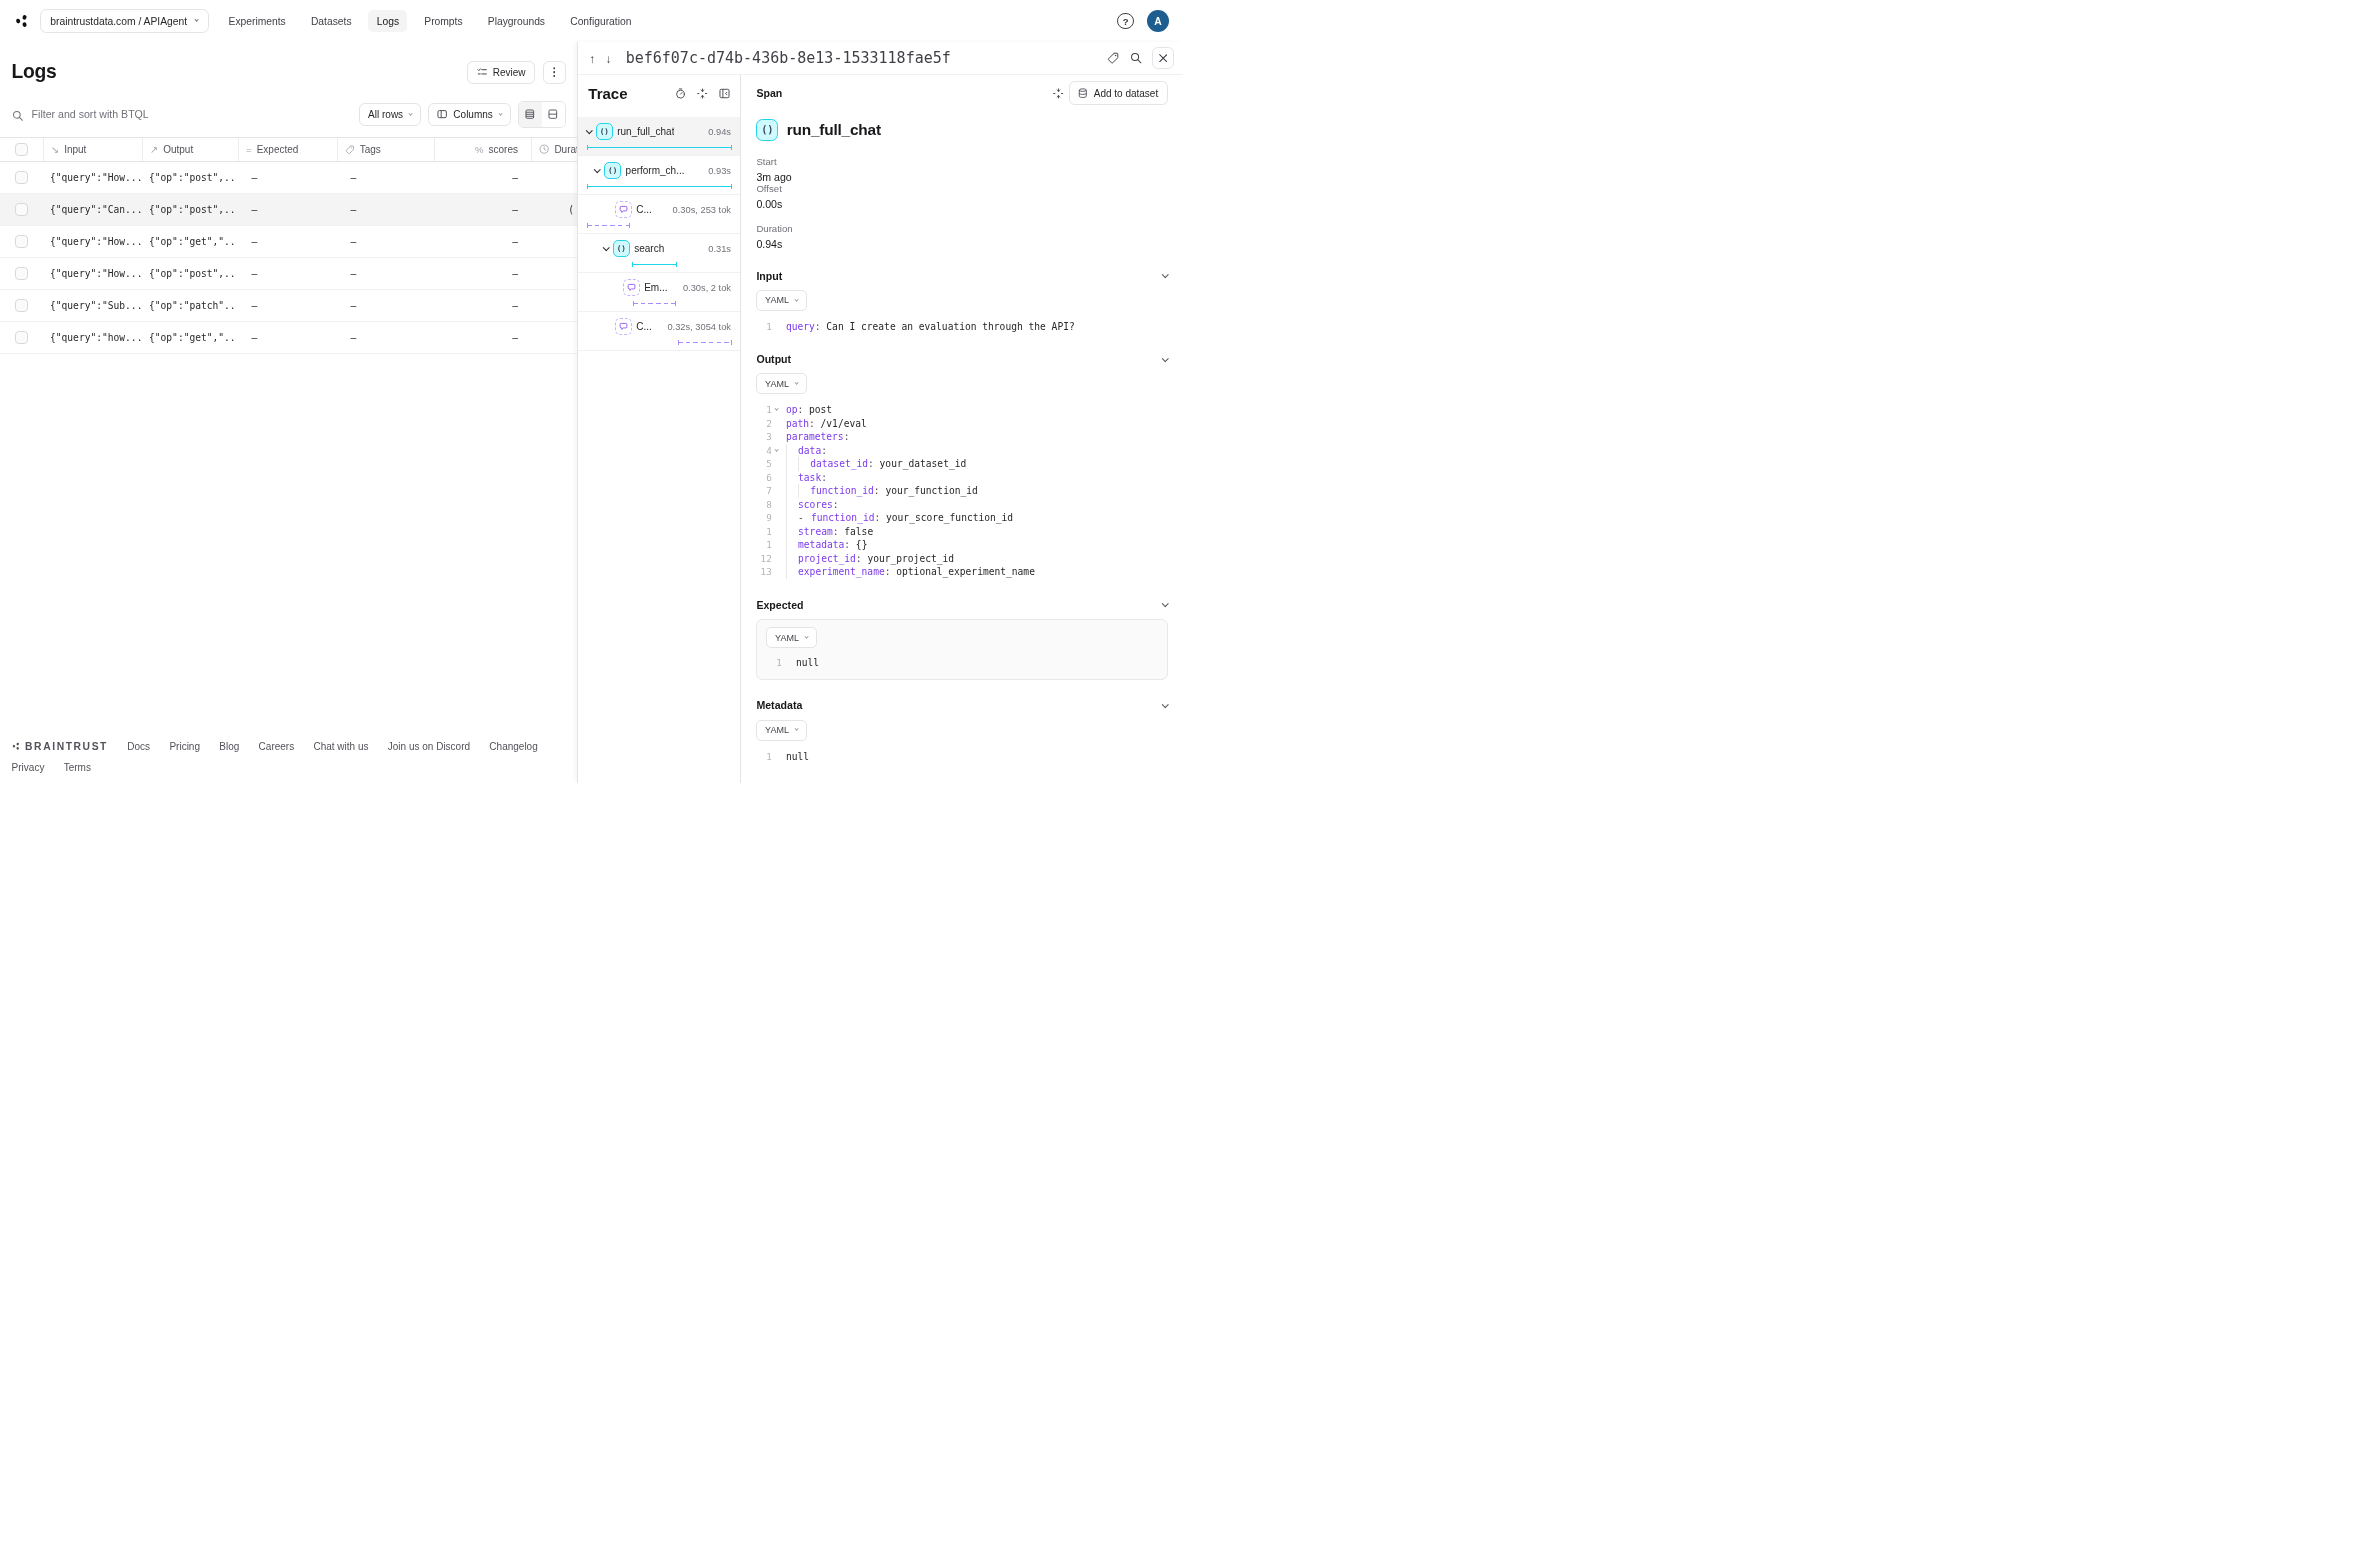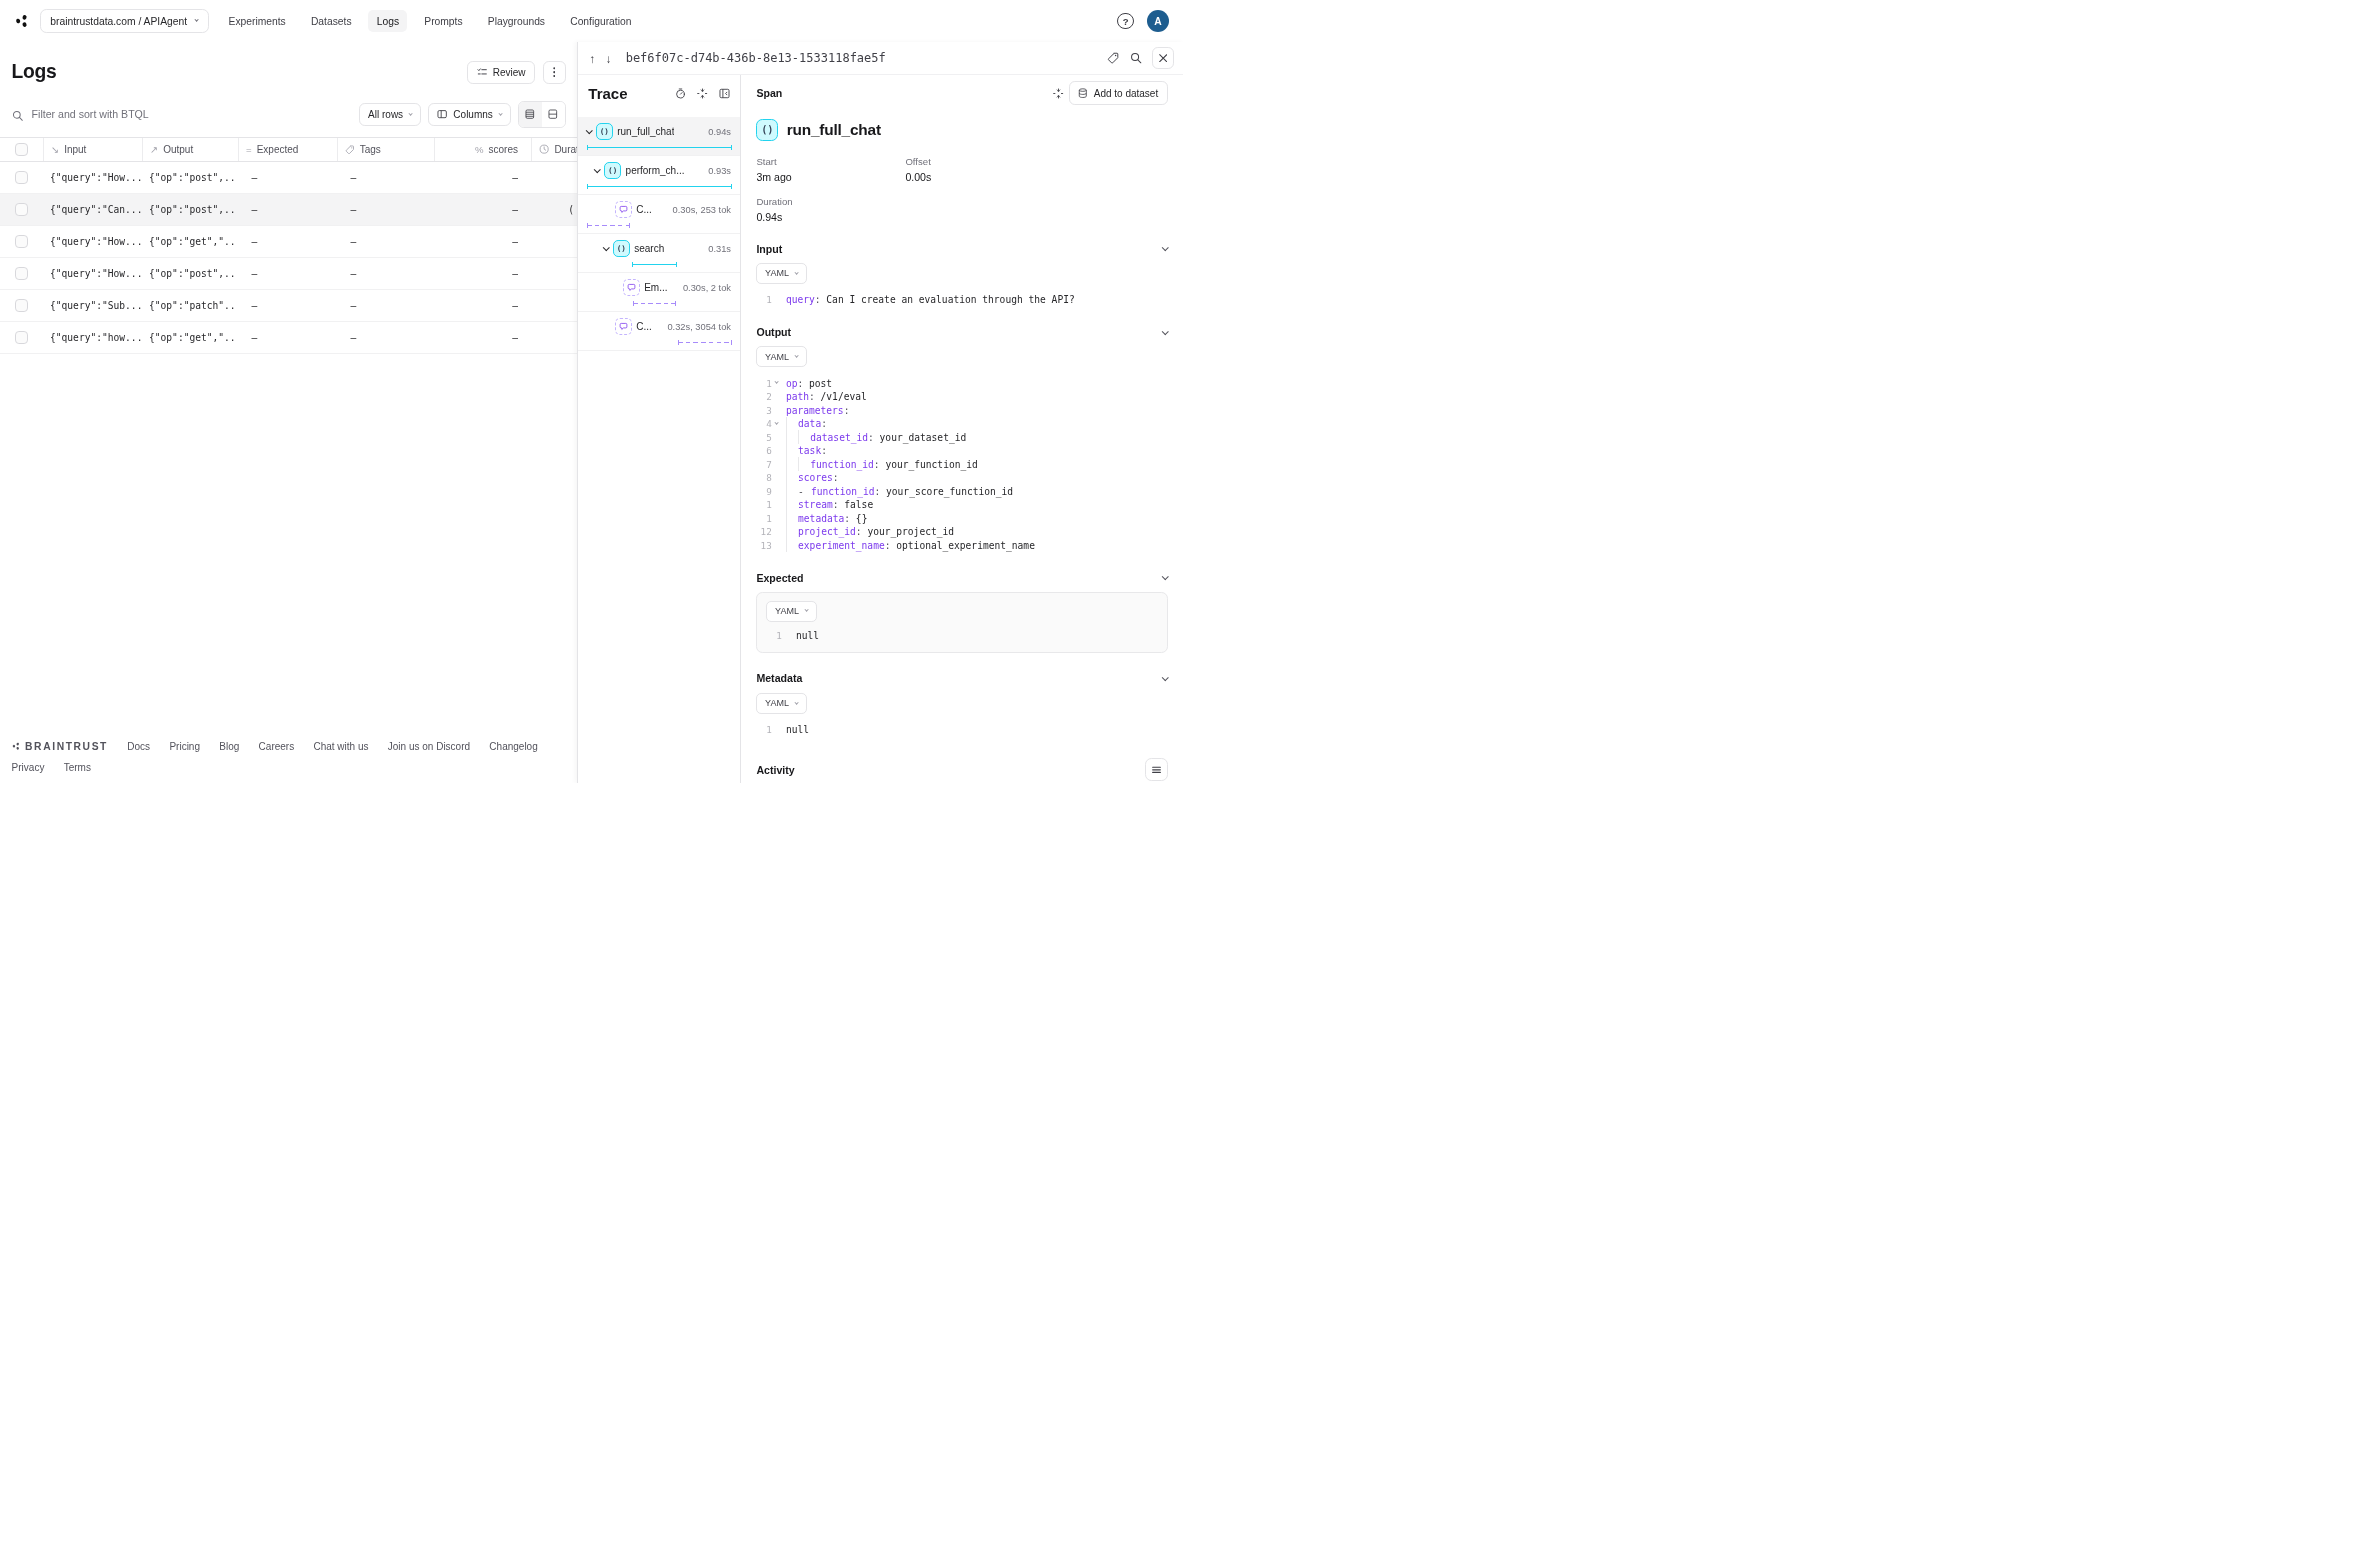--- a/index.html
+++ b/index.html
@@ -72,21 +72,21 @@
   .footer { margin-top:auto; padding-bottom:10.3px; }
   .foot-row { display:flex; align-items:center; gap:19.3px; font-size:10px; color:#52525b; }
   .foot-row + .foot-row { margin-top:9.6px; }
   .brand { display:flex; align-items:center; gap:5.1px; font-weight:700; letter-spacing:1.6px; font-size:10.3px; color:#52525b; }
   .foot-link { cursor:pointer; }
 
   
   .panel { position:absolute; top:42px; left:577px; right:0; bottom:0; background:#fff; border-left:0.6px solid #e4e4e7; box-shadow:-1.9px 0 5.1px rgba(0,0,0,0.04); display:flex; flex-direction:column; }
   .panel-head { height:33px; flex:none; display:flex; align-items:center; gap:10.3px; padding:0 9px 0 11.6px; border-bottom:0.6px solid #f0f0f2; }
   .nav-arrow { font-size:11.6px; color:#3f3f46; cursor:pointer; }
-  .trace-id { font-family:"DejaVu Sans Mono",monospace; font-size:12px; color:#3f3f46; margin-left:3.9px; }
+  .trace-id { font-family:"DejaVu Sans Mono",monospace; font-size:15px; color:#3f3f46; margin-left:3.9px; }
   .ph-icons { margin-left:auto; display:flex; align-items:center; gap:10.3px; color:#3f3f46; }
   .close-btn { width:22px; height:22px; border:0.6px solid #e4e4e7; border-radius:5.8px; display:flex; align-items:center; justify-content:center; color:#3f3f46; cursor:pointer; }
 
   .panel-body { flex:1; display:flex; min-height:0; }
   .trace-col { width:163px; flex:none; border-right:0.6px solid #e4e4e7; }
   .trace-head { height:36px; display:flex; align-items:center; padding:0 10.3px; }
   .trace-label { font-size:15px; font-weight:600; }
   .trace-icons { margin-left:auto; display:flex; gap:11px; color:#3f3f46; }
   .ticon { cursor:pointer; }
 
@@ -107,21 +107,21 @@
 
   .span-col { flex:1; padding:0 15.4px; overflow:hidden; }
   .span-head { height:36px; display:flex; align-items:center; }
   .span-label { font-size:10.6px; font-weight:600; }
   .span-actions { margin-left:auto; display:flex; align-items:center; gap:5px; color:#3f3f46; }
   .span-title { display:flex; align-items:center; gap:8.4px; margin-top:7.7px; }
   .fn-icon.big { width:22px; height:22px; border-radius:6.4px; font-size:9.6px; }
   .span-name { font-size:15.4px; font-weight:600; letter-spacing:-0.2px; }
 
   .fields { margin-top:15.4px; }
-  .frow { display:flex; }
+  .frow { display:flex;flex-direction:column; }
   .fcol { width:149px; }
   .flabel { font-size:9.6px; color:#71717a; }
   .fvalue { font-size:10.6px; color:#18181b; margin-top:3.9px; }
   .frow + .frow { margin-top:13px; }
 
   .section { margin-top:19.3px; }
   .sec-head { display:flex; align-items:center; justify-content:space-between; height:13px; }
   .sec-title { font-size:10.6px; font-weight:600; }
   .sec-chev { color:#52525b; cursor:pointer; }
   .yaml-pill { margin-top:7.7px; display:inline-flex; align-items:center; gap:5.8px; border:0.6px solid #e4e4e7; background:#fff; border-radius:5.1px; padding:4.5px 7.7px; font-size:9px; color:#3f3f46; cursor:pointer; }

